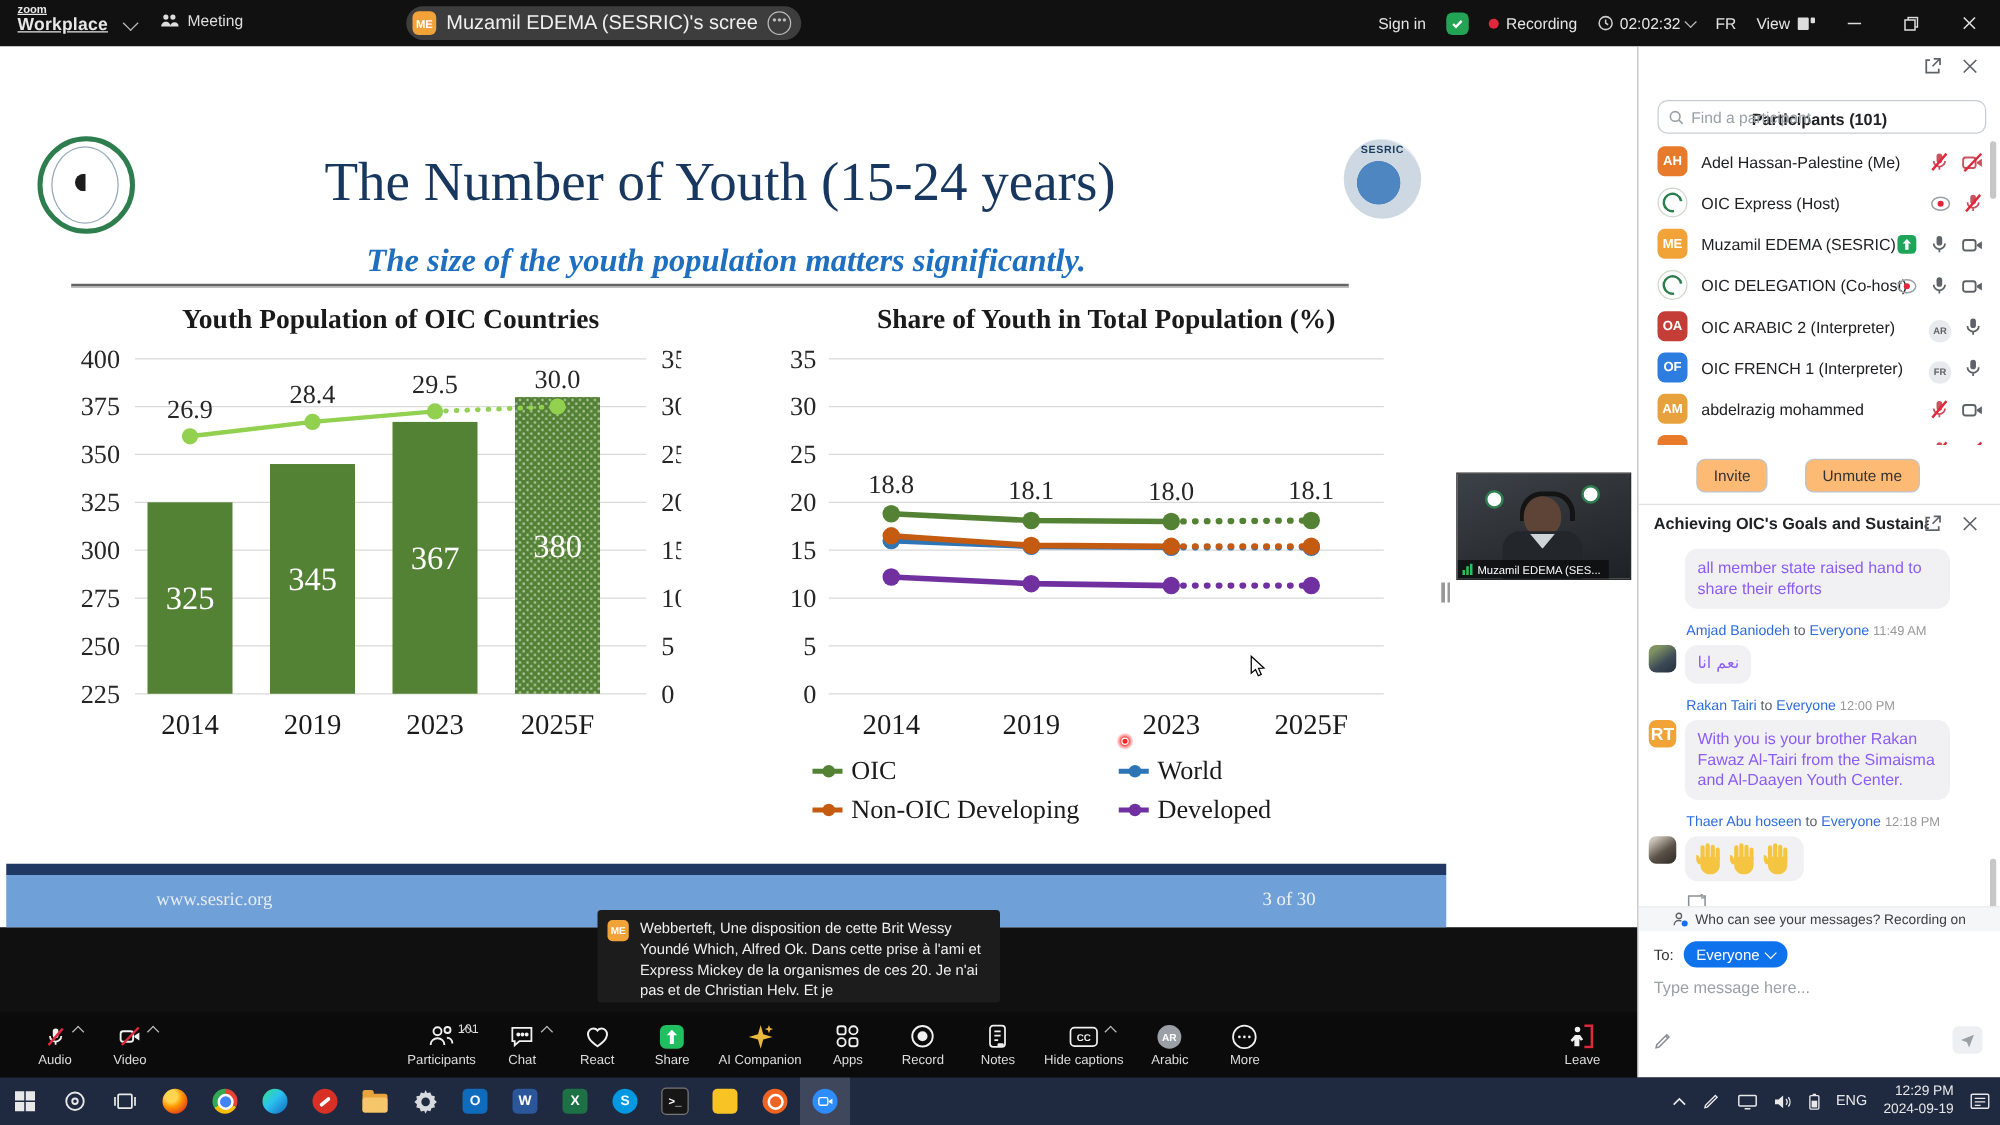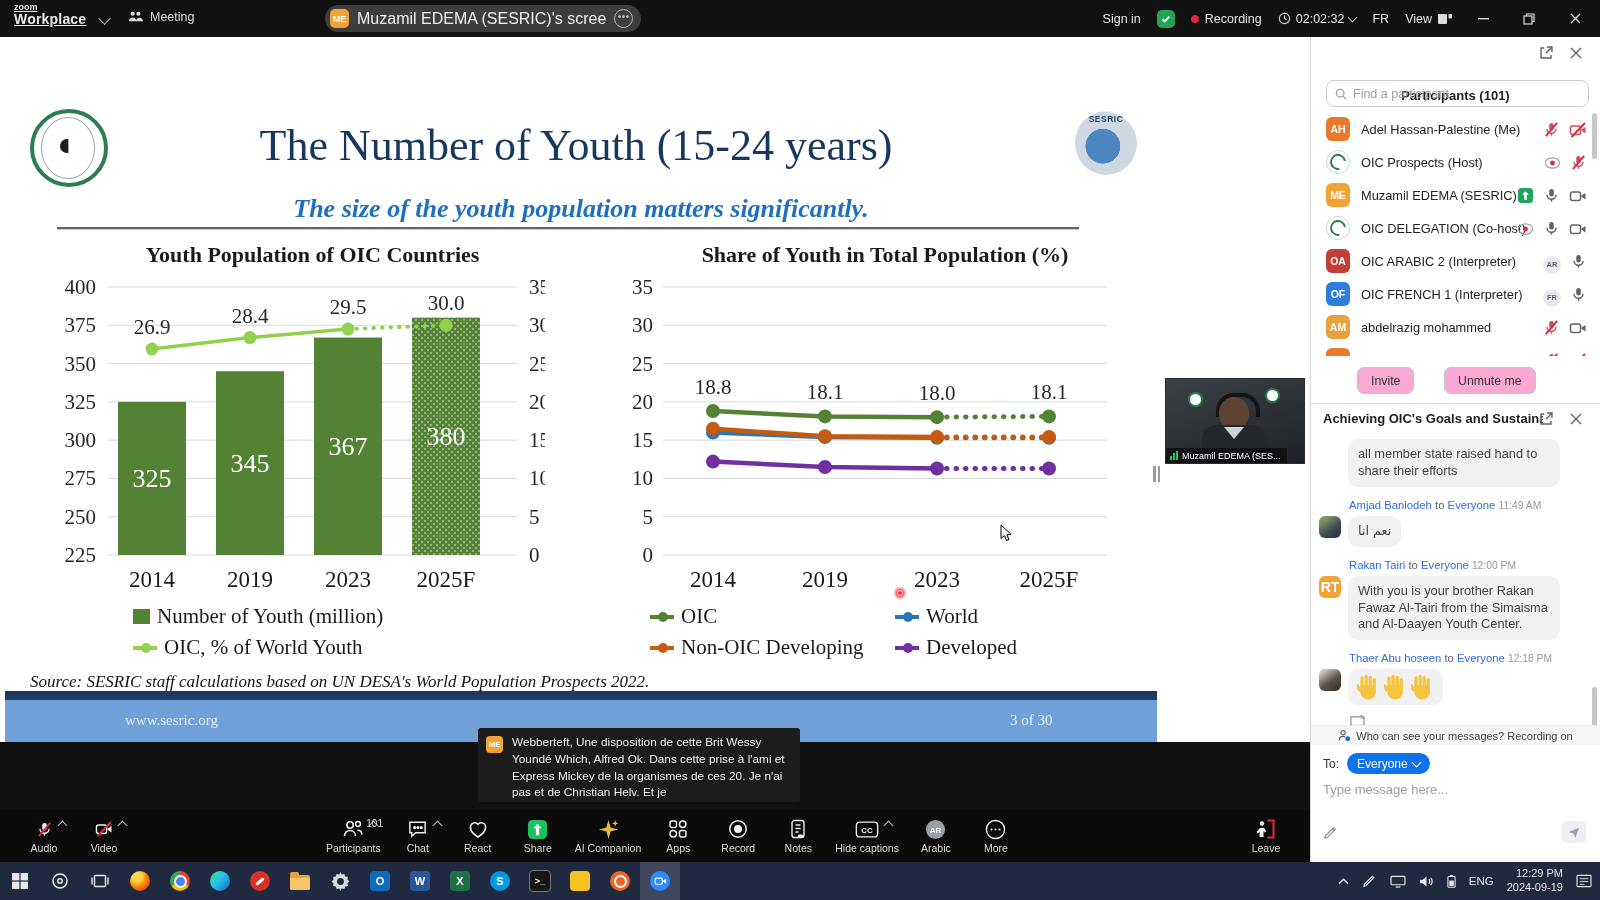--- a/index.html
+++ b/index.html
@@ -84,32 +84,32 @@
   .p-head{position:absolute;left:0;top:0;width:100%;height:32px;}
   .p-head .t{position:absolute;left:0;right:0;top:9px;text-align:center;font-size:13px;font-weight:bold;color:#202124;margin-top:42px;}
   .p-ico{position:absolute;top:8px;width:16px;height:16px;color:#5f6368;}
   .searchbox{position:absolute;left:15px;top:43px;width:245px;height:25px;border:1px solid #c9cdd2;border-radius:8px;display:flex;align-items:center;gap:6px;padding:0 8px;color:#9aa0a6;font-size:12.5px;}
   .prow{position:absolute;left:0;width:100%;height:33px;text-align:right;}
   .prow .pav{position:absolute;left:15px;top:4px;width:24px;height:24px;border-radius:6px;color:#fff;font-weight:bold;font-size:10.5px;display:flex;align-items:center;justify-content:center;}
   .prow .pav.oic{background:#fff;border:1.5px solid #cfd6cd;box-sizing:border-box;border-radius:50%;}
   .prow .pav.oic:before{content:"";width:12px;height:12px;border-radius:50%;border:2.5px solid #2E7D4F;border-right-color:transparent;transform:rotate(35deg);}
   .prow .nm{position:absolute;left:50px;top:9px;font-size:12.8px;color:#202124;white-space:nowrap;}
   .prow .ric{position:absolute;right:13px;top:8px;display:flex;gap:9px;align-items:center;}
-  .pbtn{position:absolute;height:25px;border:1px solid #bfc4c9;border-radius:7px;background:#f9a8d4;font-size:12.3px;color:#333;display:flex;align-items:center;justify-content:center;padding:0 13px;}
+  .pbtn{position:absolute;height:25px;border:1px solid #bfc4c9;border-radius:7px;background:#fdba74;font-size:12.3px;color:#333;display:flex;align-items:center;justify-content:center;padding:0 13px;}
   .sect-div{position:absolute;left:0;width:100%;border-top:1px solid #e2e2e2;}
 
   .c-head-t{position:absolute;left:12px;top:374px;font-size:13px;font-weight:bold;color:#202124;width:220px;white-space:nowrap;overflow:hidden;}
   .chatlist{position:absolute;left:8px;top:400px;width:272px;}
   .meta{font-size:11.3px;color:#5f6368;margin:12px 0 5px 30px;white-space:nowrap;}
   .meta .s{color:#2D6CDF;} .meta .t{color:#999;font-size:10.3px;}
   .mrow{display:flex;gap:7px;align-items:flex-start;}
   .cav{width:22px;height:22px;border-radius:6px;flex:0 0 22px;color:#fff;font-size:14px;font-weight:bold;display:flex;align-items:center;justify-content:center;}
   .cav.photo1{background:linear-gradient(145deg,#7e9262 20%,#3e4a56 60%,#23303c);}
   .cav.photo2{background:linear-gradient(145deg,#c9c2b8 15%,#5b5248 55%,#2e2a26);}
-  .bub{background:#F1F1F3;border-radius:10px;padding:7px 10px;font-size:12.8px;color:#404040;line-height:1.32;max-width:192px;}
+  .bub{background:#F1F1F3;border-radius:10px;padding:7px 10px;font-size:12.8px;color:#8b5cf6;line-height:1.32;max-width:192px;}
   .bub.ar{direction:rtl;font-family:"DejaVu Sans",sans-serif;}
   .reply{margin:10px 0 0 30px;color:#8a8f94;}
   .notice{position:absolute;left:0;top:688px;width:100%;height:19px;background:#F5F6F7;display:flex;align-items:center;justify-content:center;gap:5px;font-size:11px;color:#3c4043;border-top:1px solid #ececec;}
   .torow{position:absolute;left:12px;top:716px;display:flex;align-items:center;gap:8px;font-size:12px;color:#333;}
   .topill{background:#0E72ED;color:#fff;border-radius:11px;height:21px;display:flex;align-items:center;gap:5px;padding:0 10px;font-size:12px;}
   .topill .cv{width:6px;height:6px;border-right:1.5px solid #fff;border-bottom:1.5px solid #fff;transform:rotate(45deg);margin-top:-3px;}
   .msg-in{position:absolute;left:10px;top:744px;width:260px;border:none;outline:none;font-size:13px;color:#333;font-family:"Liberation Sans",sans-serif;}
   .msg-in::placeholder{color:#9aa0a6;}
   .sendrow{position:absolute;left:0;top:784px;width:100%;height:30px;}
   .scrollbar{position:absolute;width:5px;border-radius:3px;background:#c7c7c7;}
@@ -259,32 +259,20 @@
             <circle cx="318" cy="89.1142857142857" r="6.5" fill="#92D050"></circle>
             <text x="318" y="74.1142857142857" text-anchor="middle" fill="#262626" font-size="21" font-family="&quot;Liberation Serif&quot;,&quot;DejaVu Serif&quot;,serif" font-weight="normal">29.5</text>
             <circle cx="416" cy="85.2857142857143" r="6.5" fill="#92D050"></circle>
             <text x="416" y="70.2857142857143" text-anchor="middle" fill="#262626" font-size="21" font-family="&quot;Liberation Serif&quot;,&quot;DejaVu Serif&quot;,serif" font-weight="normal">30.0</text>
             <text x="122" y="347" text-anchor="middle" fill="#1a1a1a" font-size="23" font-family="&quot;Liberation Serif&quot;,&quot;DejaVu Serif&quot;,serif" font-weight="normal">2014</text>
             <text x="220" y="347" text-anchor="middle" fill="#1a1a1a" font-size="23" font-family="&quot;Liberation Serif&quot;,&quot;DejaVu Serif&quot;,serif" font-weight="normal">2019</text>
             <text x="318" y="347" text-anchor="middle" fill="#1a1a1a" font-size="23" font-family="&quot;Liberation Serif&quot;,&quot;DejaVu Serif&quot;,serif" font-weight="normal">2023</text>
             <text x="416" y="347" text-anchor="middle" fill="#1a1a1a" font-size="23" font-family="&quot;Liberation Serif&quot;,&quot;DejaVu Serif&quot;,serif" font-weight="normal">2025F</text>
           </svg>
       </div>
-      <div class="legend" id="legend-left" style="left:128px;top:505px;">
-          <div class="li">
-            <span class="mk-sq" style="background:#548235"></span>
-            <span>Number of Youth (million)</span>
-          </div>
-          <div class="li">
-            <span class="mk-line" style="background:#92D050">
-              <i style="background:#92D050"></i>
-            </span>
-            <span>OIC, % of World Youth</span>
-          </div>
-        </div>
 
       <div class="chart" style="left:610px;top:144px;">
         <svg id="svg-right" width="500" height="360" viewBox="0 0 500 360">
             <text x="270" y="22" text-anchor="middle" fill="#1a1a1a" font-size="22" font-family="&quot;Liberation Serif&quot;,&quot;DejaVu Serif&quot;,serif" font-weight="bold">Share of Youth in Total Population (%)</text>
             <line x1="48" y1="47" x2="492" y2="47" stroke="#d9d9d9" stroke-width="1"></line>
             <text x="38" y="54" text-anchor="end" fill="#262626" font-size="21" font-family="&quot;Liberation Serif&quot;,&quot;DejaVu Serif&quot;,serif" font-weight="normal">35</text>
             <line x1="48" y1="85.2857142857143" x2="492" y2="85.2857142857143" stroke="#d9d9d9" stroke-width="1"></line>
             <text x="38" y="92.2857142857143" text-anchor="end" fill="#262626" font-size="21" font-family="&quot;Liberation Serif&quot;,&quot;DejaVu Serif&quot;,serif" font-weight="normal">30</text>
             <line x1="48" y1="123.57142857142856" x2="492" y2="123.57142857142856" stroke="#d9d9d9" stroke-width="1"></line>
             <text x="38" y="130.57142857142856" text-anchor="end" fill="#262626" font-size="21" font-family="&quot;Liberation Serif&quot;,&quot;DejaVu Serif&quot;,serif" font-weight="normal">25</text>
@@ -352,21 +340,20 @@
             <span>Non-OIC Developing</span>
           </div>
           <div class="li">
             <span class="mk-line" style="background:#7030A0">
               <i style="background:#7030A0"></i>
             </span>
             <span>Developed</span>
           </div>
         </div>
 
-      <div class="src">Source: SESRIC staff calculations based on UN DESA's World Population Prospects 2022.</div>
       <div class="slide-footband"></div>
       <div class="slide-foot">
         <span class="url">www.sesric.org</span>
         <span class="pg">3 of 30</span>
       </div>
     </div>
     <div class="laser"></div>
     <div class="divider-handle">
         <i></i>
         <i></i>
@@ -580,21 +567,21 @@
               </svg></span>
             <span><svg width="18" height="16" viewBox="0 0 18 16">
                 <rect x="1.5" y="4" width="10" height="8.4" rx="2" fill="none" stroke="#C9535F" stroke-width="1.5"></rect>
                 <path d="M12.5 7.6l4-2.6v6.4l-4-2.6z" fill="#C9535F"></path>
                 <line x1="2.5" y1="15" x2="16" y2="1" stroke="#E0283C" stroke-width="2"></line>
               </svg></span>
           </span>
         </div>
         <div class="prow" style="top: 109px;">
           <span class="pav oic"></span>
-          <span class="nm">OIC Prospects (Host)</span>
+          <span class="nm">OIC Express (Host)</span>
           <span class="ric">
             <span><svg width="17" height="14" viewBox="0 0 18 14">
                 <ellipse cx="9" cy="7" rx="7.5" ry="5.5" fill="none" stroke="#9aa0a6" stroke-width="1.3"></ellipse>
                 <circle cx="9" cy="7" r="2.6" fill="#E0283C"></circle>
               </svg></span>
             <span><svg width="17" height="17" viewBox="0 0 18 18">
                 <rect x="6.6" y="2" width="4.8" height="8" rx="2.4" fill="#C9535F"></rect>
                 <path d="M4.2 8.2a4.8 4.8 0 0 0 9.6 0" fill="none" stroke="#C9535F" stroke-width="1.5"></path>
                 <line x1="9" y1="13.4" x2="9" y2="15.6" stroke="#C9535F" stroke-width="1.5"></line>
                 <line x1="3" y1="16" x2="15" y2="2" stroke="#E0283C" stroke-width="2"></line>

